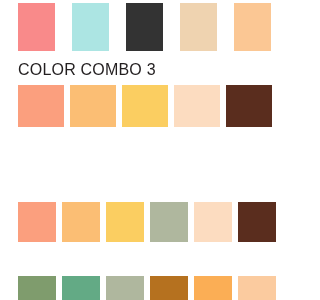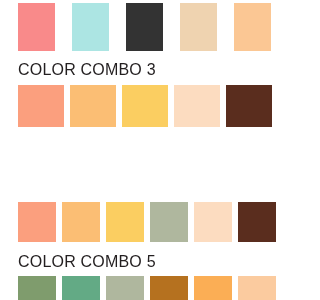--- a/index.html
+++ b/index.html
@@ -117,23 +117,20 @@
     <div class="swatch-row">
       <span class="swatch" style="background-color: rgb(251, 159, 126);"></span>
       <span class="swatch" style="background-color: rgb(251, 190, 116);"></span>
       <span class="swatch" style="background-color: rgb(251, 206, 97);"></span>
       <span class="swatch" style="background-color: rgb(175, 183, 158);"></span>
       <span class="swatch" style="background-color: rgb(252, 220, 192);"></span>
       <span class="swatch" style="background-color: rgb(90, 45, 30);"></span>
     </div>
   </div>
 
-  <div class="combo-block" id="label-combo5">
-    <div class="combo-label">COLOR COMBO 5</div>
-  </div>
 
   <div class="combo-block" id="row-combo5">
     <div class="swatch-row">
       <span class="swatch" style="background-color: rgb(127, 156, 109);"></span>
       <span class="swatch" style="background-color: rgb(99, 170, 133);"></span>
       <span class="swatch" style="background-color: rgb(175, 183, 158);"></span>
       <span class="swatch" style="background-color: rgb(181, 113, 31);"></span>
       <span class="swatch" style="background-color: rgb(251, 174, 85);"></span>
       <span class="swatch" style="background-color: rgb(251, 203, 159);"></span>
     </div>

